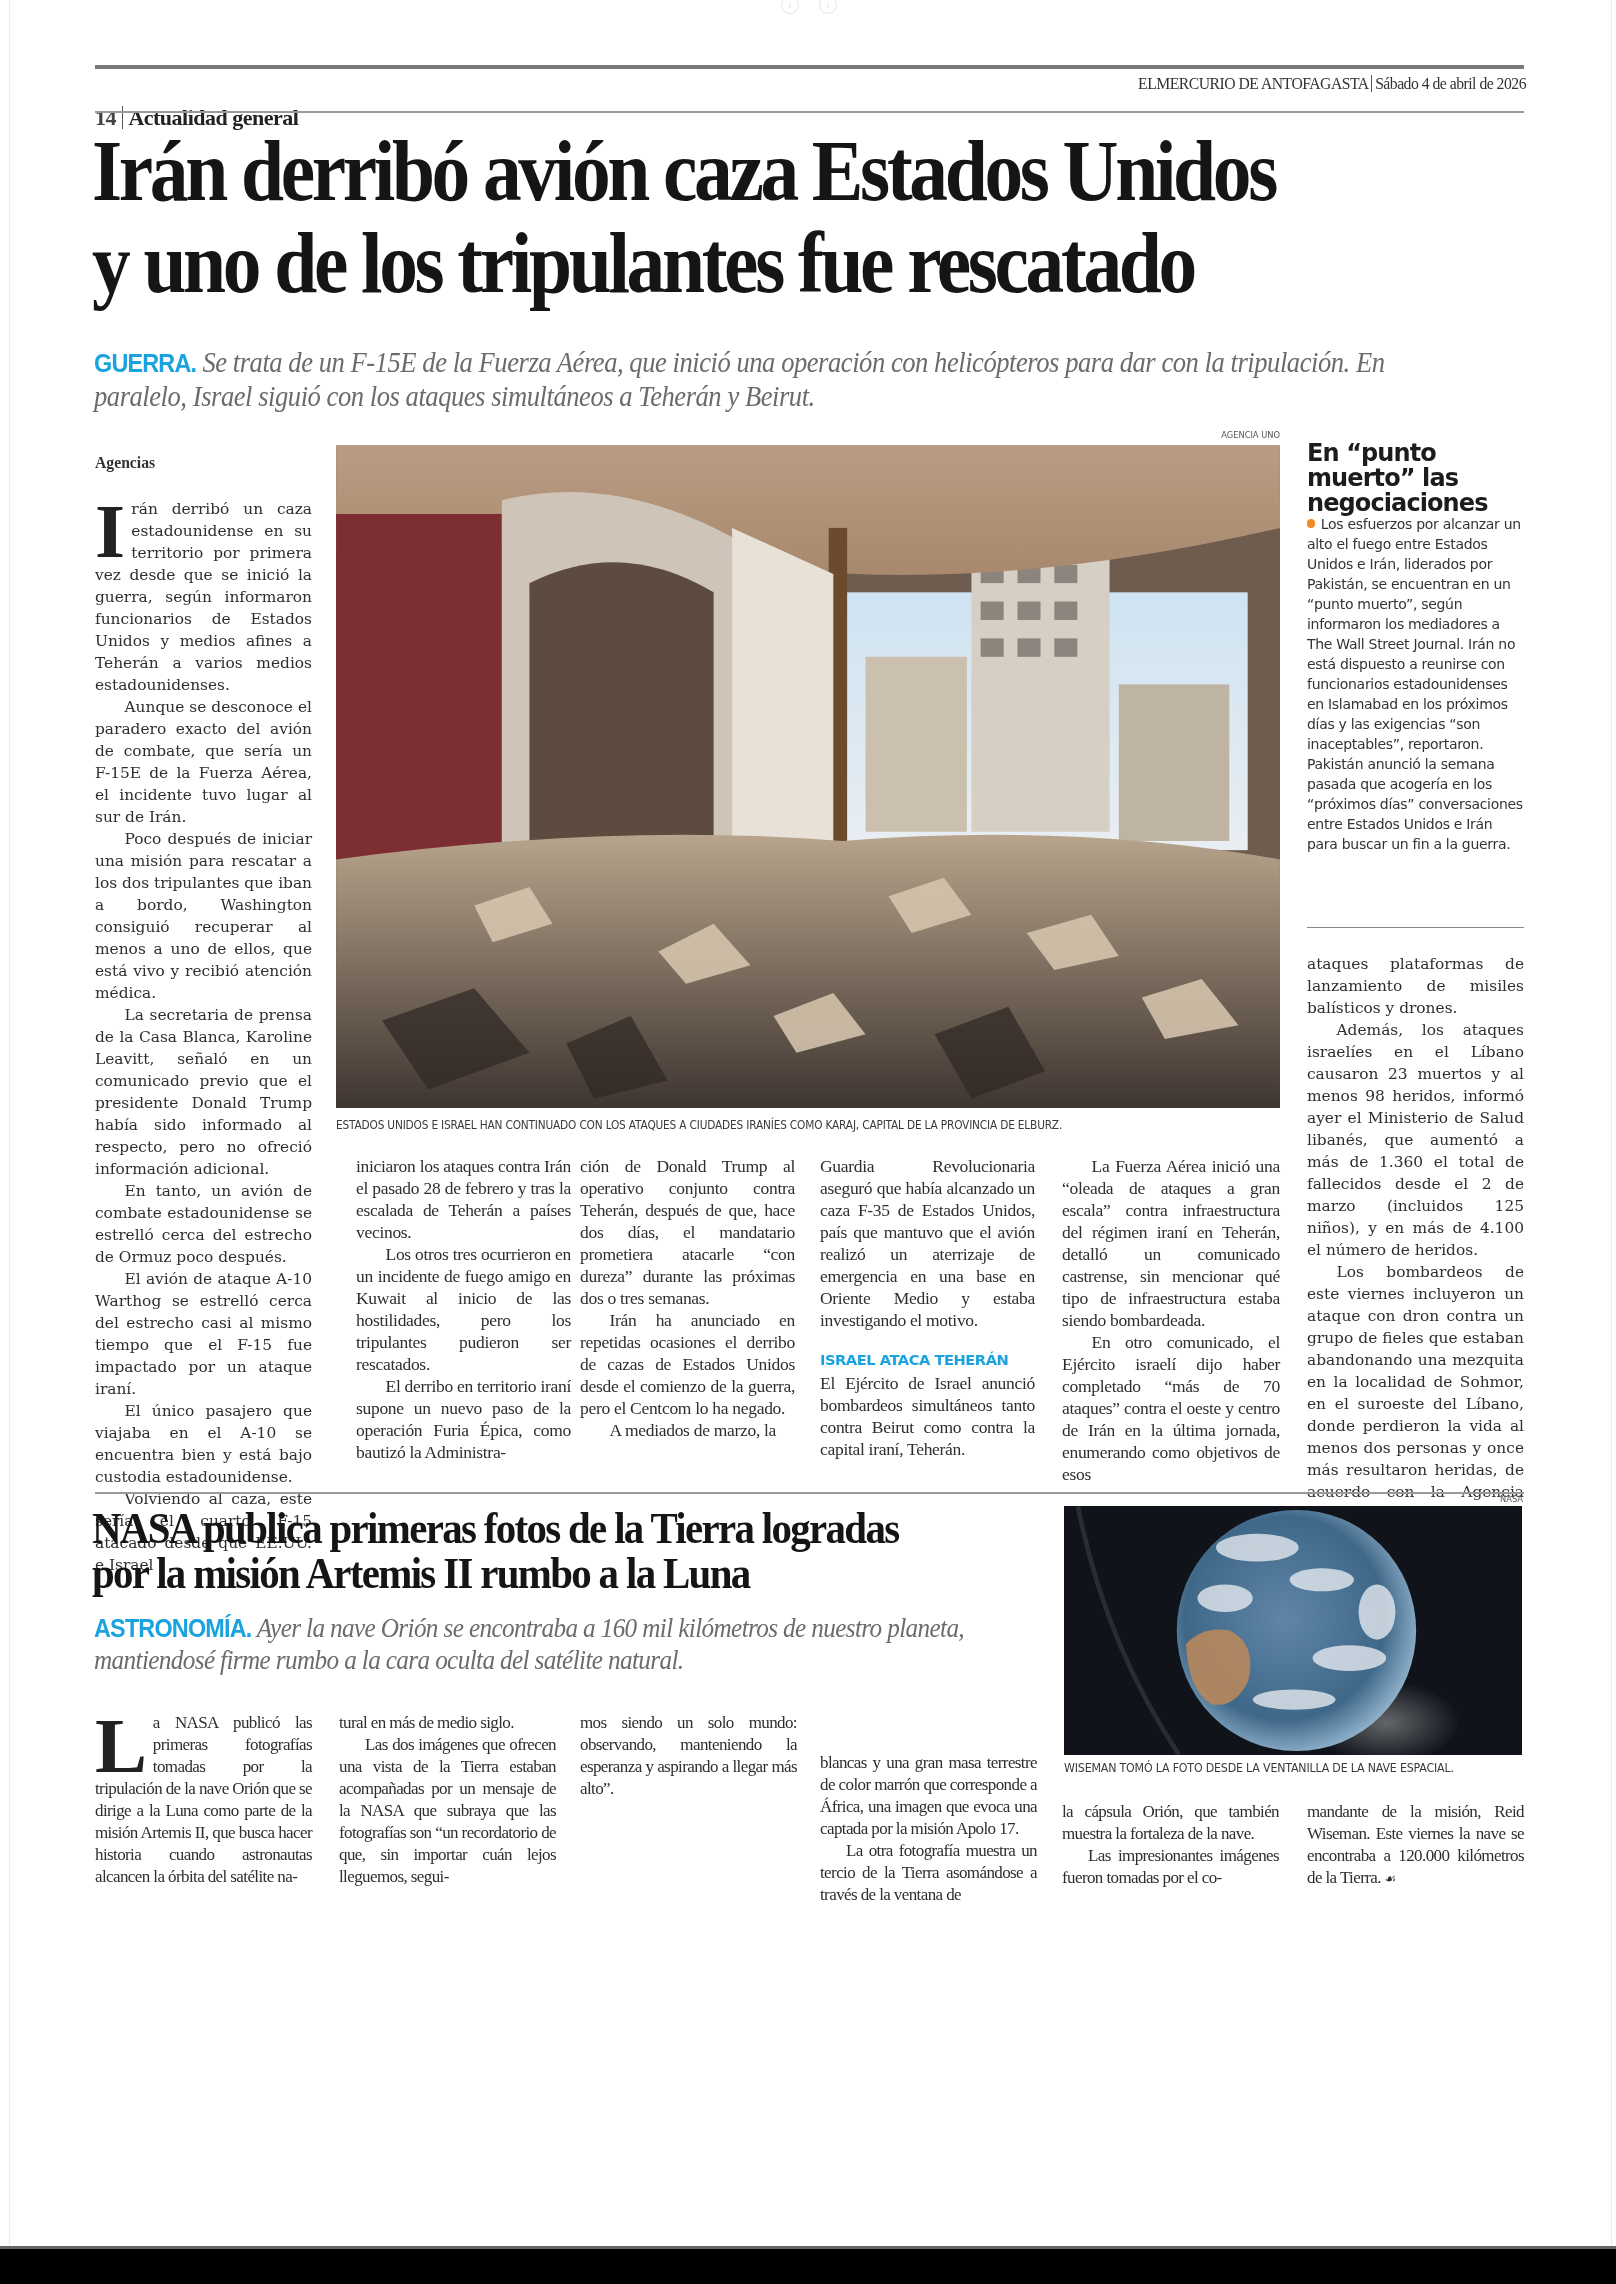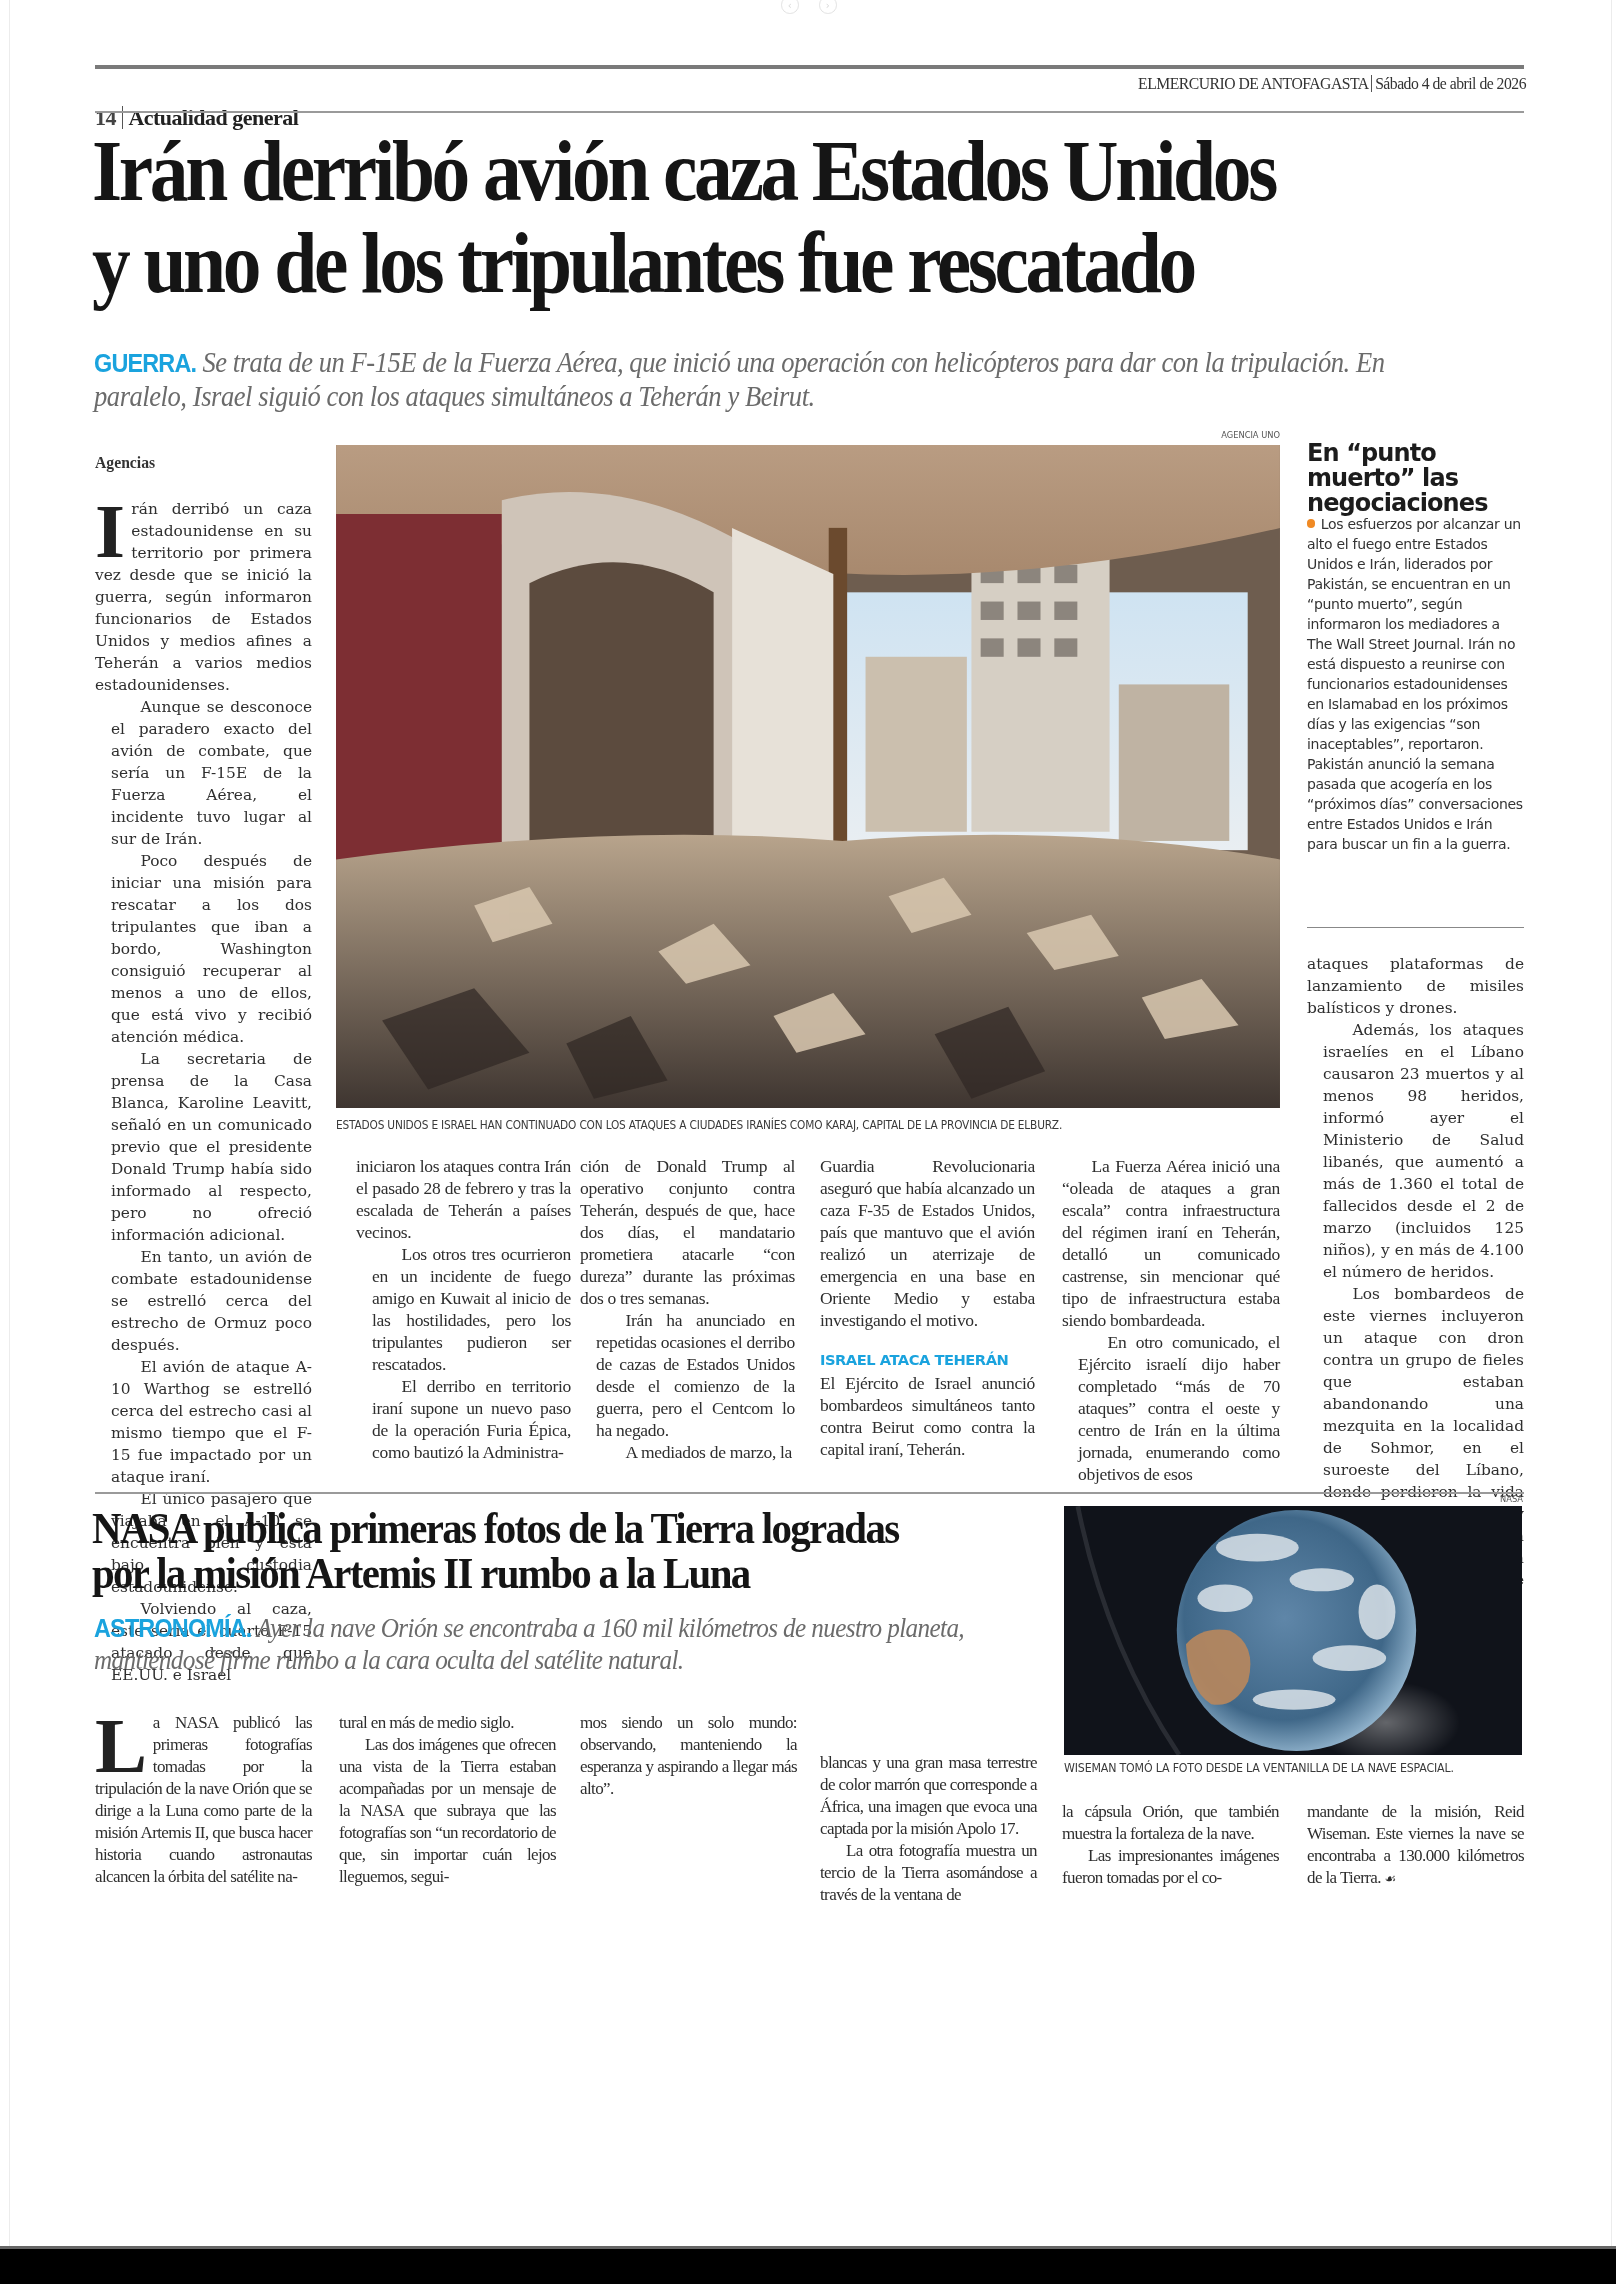--- a/index.html
+++ b/index.html
@@ -14,21 +14,21 @@
   .hdr-left .pg{color:#444;}
   .hdr-left .sep{display:inline-block;width:1.4px;height:23px;background:#555;margin:0 5.5px;vertical-align:-3.7px;}
   .hdr-right{right:90px;top:75px;font-size:15.7px;font-family:"Liberation Serif",serif;color:#333;white-space:nowrap;letter-spacing:-0.5px;}
   .hdr-right .sep{display:inline-block;width:0.9px;height:16.6px;background:#555;margin:0 2.8px;vertical-align:-2.8px;}
   .headline{left:92px;top:125px;width:1442px;font-family:"Liberation Serif",serif;font-weight:bold;font-size:86px;line-height:92px;color:#151515;letter-spacing:-3.7px;transform:scaleX(0.9);transform-origin:left top;white-space:nowrap;}
   .deck{left:94px;top:346px;width:1520px;font-family:"Liberation Serif",serif;font-style:italic;font-size:29.5px;line-height:33px;color:#6b6b6b;letter-spacing:-0.5px;transform:scaleX(0.9);transform-origin:left top;}
   .kicker{font-family:"Liberation Sans",sans-serif;font-style:normal;font-weight:bold;color:#1aa3de;letter-spacing:-0.9px;font-size:26px;}
   .byline{left:95px;top:454px;font-size:15.7px;font-weight:bold;font-family:"Liberation Serif",serif;color:#333;}
   .col{font-family:"DejaVu Serif",serif;font-size:15.4px;line-height:22px;color:#2e2e2e;text-align:justify;hyphens:manual;}
   .col p{margin:0;text-indent:0;}
-  .col p + p{text-indent:29.5px;margin-left:16px;}
+  .col p + p{text-indent:29.5px;}
   .col.narrow{font-family:"Liberation Serif",serif;font-size:17.5px;line-height:22px;letter-spacing:-0.3px;}
   .dropcap{float:left;font-family:"Liberation Serif",serif;font-weight:bold;font-size:77px;line-height:59px;margin:3.7px 6.4px 0 0;color:#222;}
   .photo-credit{font-family:"DejaVu Sans",sans-serif;font-size:8.3px;color:#555;text-align:right;letter-spacing:0px;}
   .caption{font-family:"DejaVu Sans",sans-serif;font-size:11.5px;color:#3a3a3a;letter-spacing:-0.2px;white-space:nowrap;transform:scaleX(0.92);transform-origin:left top;}
   .photo1{left:336px;top:445px;width:944px;height:663px;overflow:hidden;background:#8b7866;}
   .photo2{left:1064px;top:1506px;width:458px;height:249px;overflow:hidden;background:#12151c;}
   .side-title{left:1307px;top:441px;width:217px;font-family:"DejaVu Sans",sans-serif;font-weight:bold;font-size:24px;line-height:25px;color:#1c1c1c;letter-spacing:-0.9px;}
   .side-body{left:1307px;top:514px;width:217px;font-family:"DejaVu Sans",sans-serif;font-size:14px;line-height:20px;color:#333;letter-spacing:-0.3px;}
   .bullet{display:inline-block;width:8.3px;height:8.3px;border-radius:50%;background:#f08a24;margin-right:5.5px;vertical-align:1.4px;}
   .subhead{font-family:"DejaVu Sans",sans-serif;font-weight:bold;color:#1aa3de;font-size:14.7px;letter-spacing:-0.5px;margin:18.4px 0 0.9px;}
@@ -226,18 +226,18 @@
 </div>
 <div class="abs ncol" style="left:820px;top:1712px;width:217px;margin-top:40px;">
   <p>blancas y una gran masa terrestre de color marrón que corresponde a África, una imagen que evoca una captada por la misión Apolo 17.</p>
   <p>La otra fotografía muestra un tercio de la Tierra asomándose a través de la ventana de</p>
 </div>
 <div class="abs ncol" style="left:1062px;top:1801px;width:217px;">
   <p>la cápsula Orión, que también muestra la fortaleza de la nave.</p>
   <p>Las impresionantes imágenes fueron tomadas por el co-</p>
 </div>
 <div class="abs ncol" style="left:1307px;top:1801px;width:217px;">
-  <p><span>mandante de la misión, Reid Wiseman. Este viernes la nave se encontraba a 130.000 kilómetros de la Tierra.</span> <span class="endmark">☙</span></p>
+  <p><span>mandante de la misión, Reid Wiseman. Este viernes la nave se encontraba a 120.000 kilómetros de la Tierra.</span> <span class="endmark">☙</span></p>
 </div>
 
 <div class="abs bottom-bar-edge"></div>
 <div class="abs bottom-bar"></div>
 
 
 </body></html>

